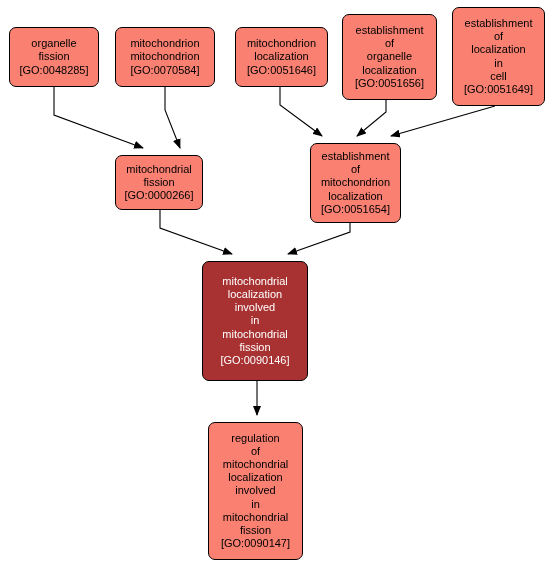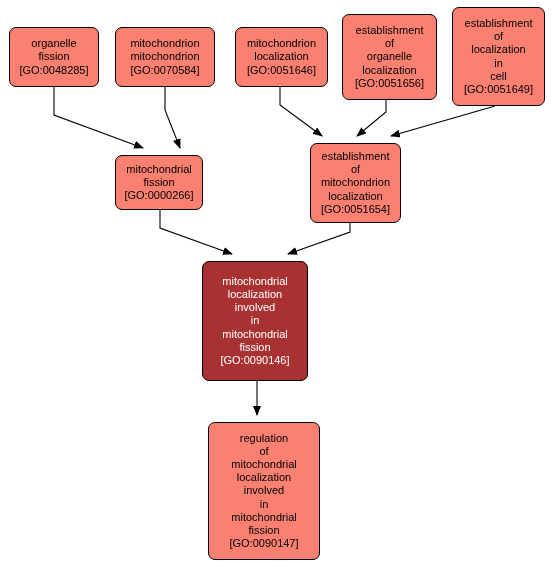--- a/index.html
+++ b/index.html
@@ -120,21 +120,21 @@
       </div>
       <div class="go-node highlight" style="left: 202px; top: 261px; width: 106px; height: 120px;">
         <span class="node-line">mitochondrial</span>
         <span class="node-line">localization</span>
         <span class="node-line">involved</span>
         <span class="node-line">in</span>
         <span class="node-line">mitochondrial</span>
         <span class="node-line">fission</span>
         <span class="node-line">[GO:0090146]</span>
       </div>
-      <div class="go-node" style="left: 208px; top: 422px; width: 112px; height: 138px;">
+      <div class="go-node" style="left: 208px; top: 422px; width: 95px; height: 138px;">
         <span class="node-line">regulation</span>
         <span class="node-line">of</span>
         <span class="node-line">mitochondrial</span>
         <span class="node-line">localization</span>
         <span class="node-line">involved</span>
         <span class="node-line">in</span>
         <span class="node-line">mitochondrial</span>
         <span class="node-line">fission</span>
         <span class="node-line">[GO:0090147]</span>
       </div>

